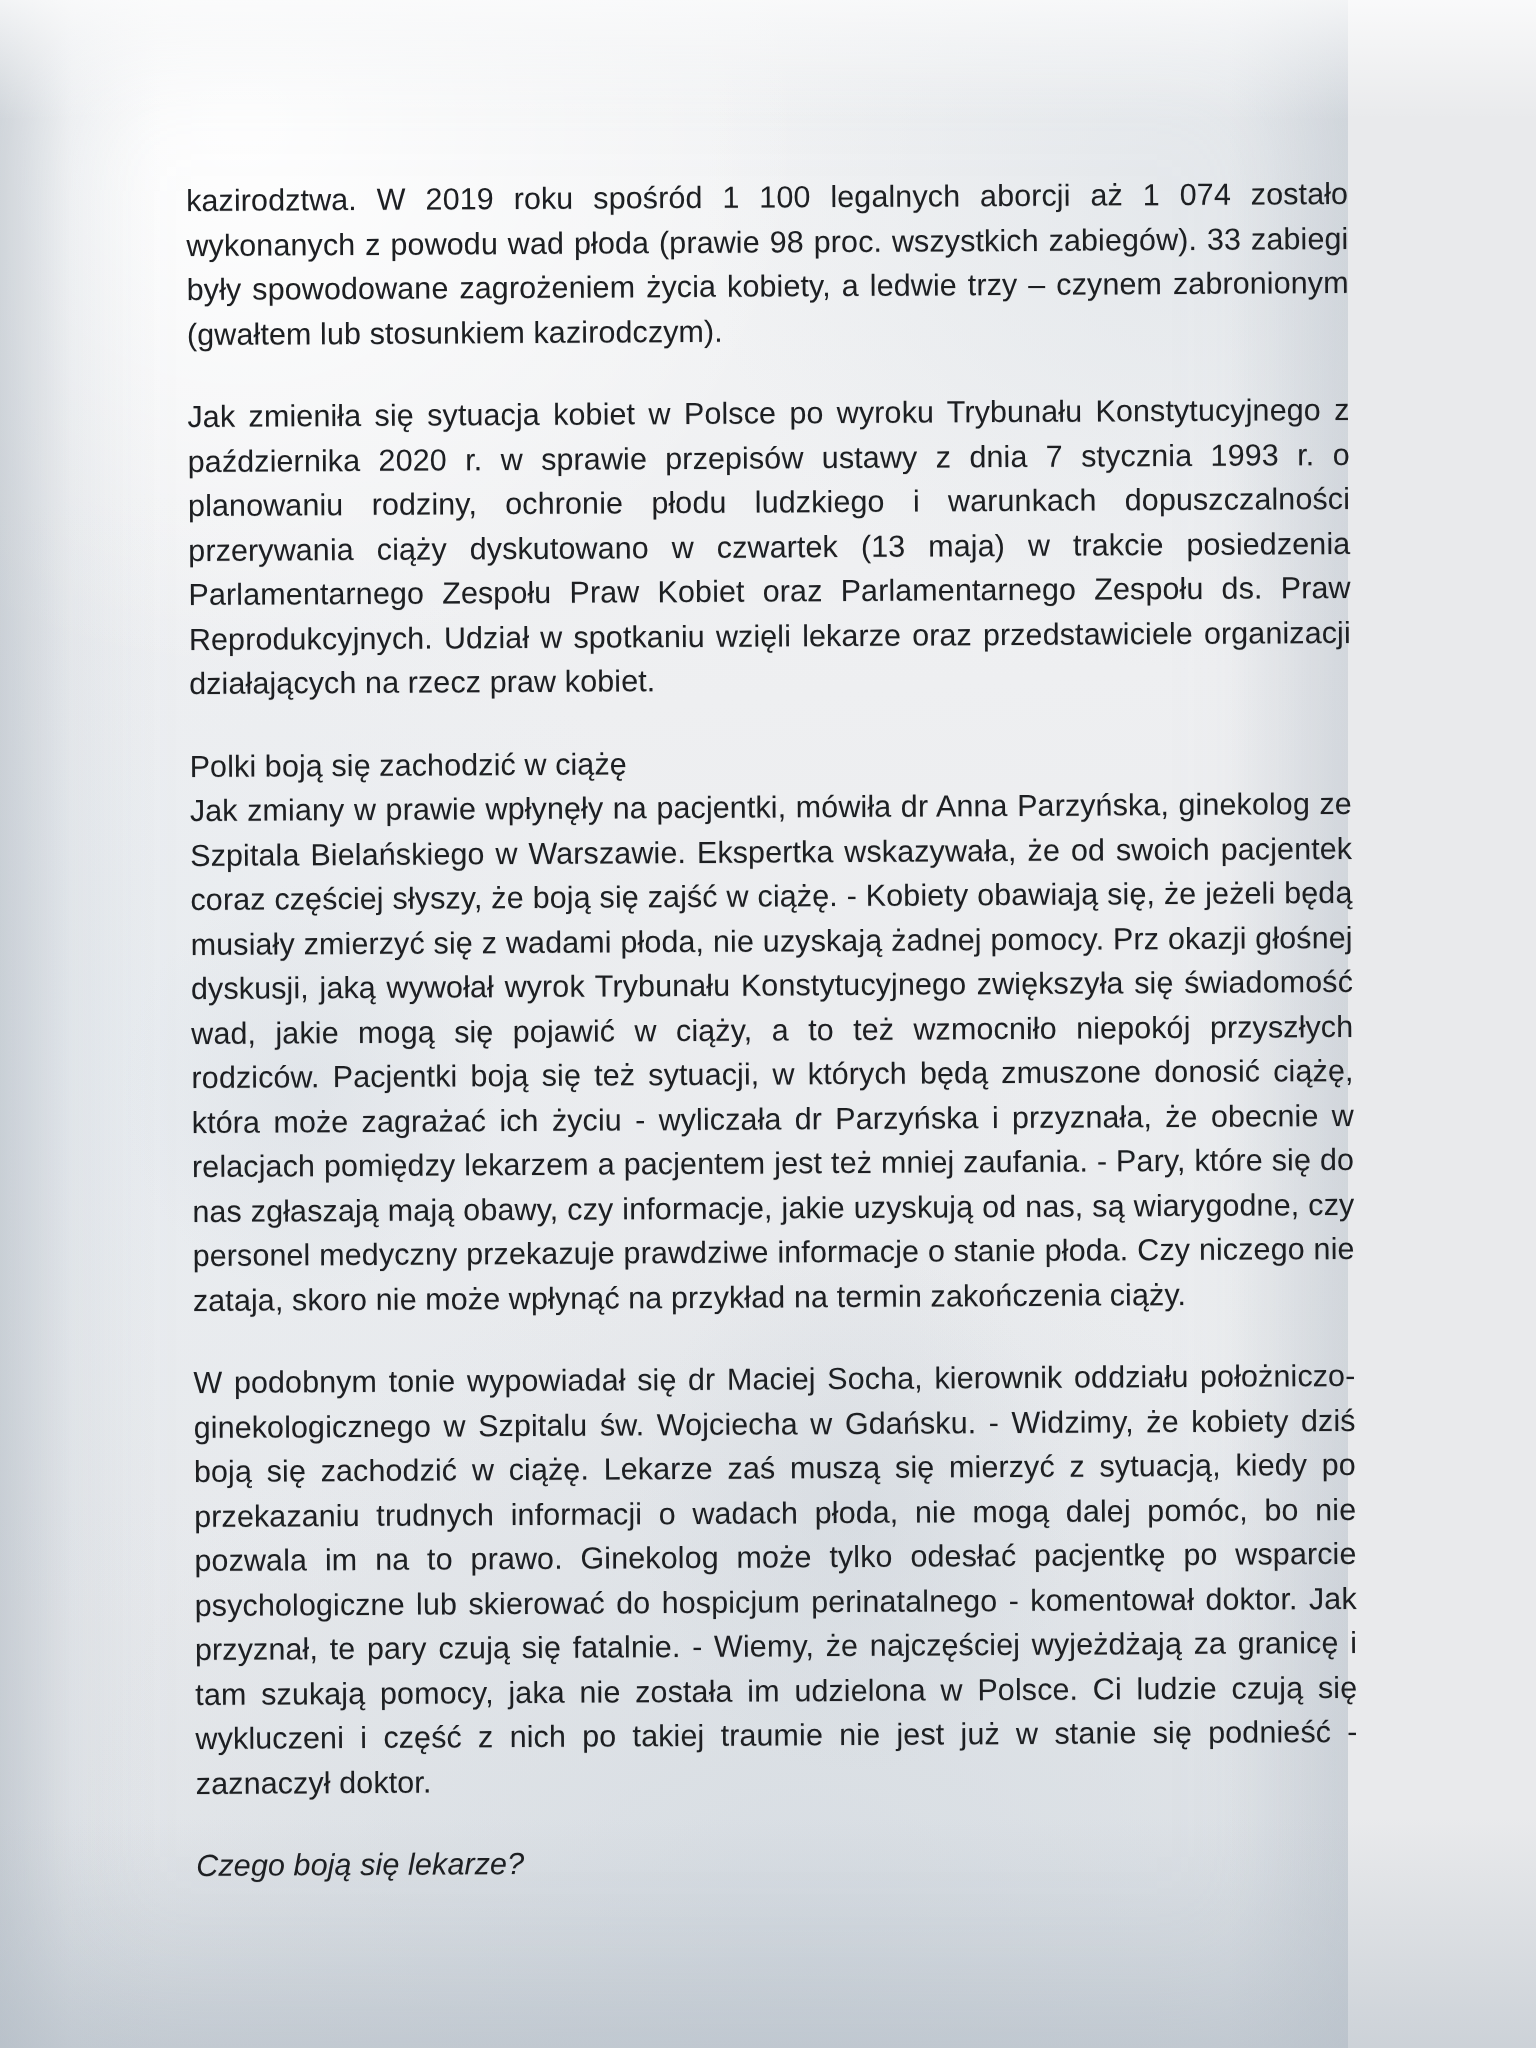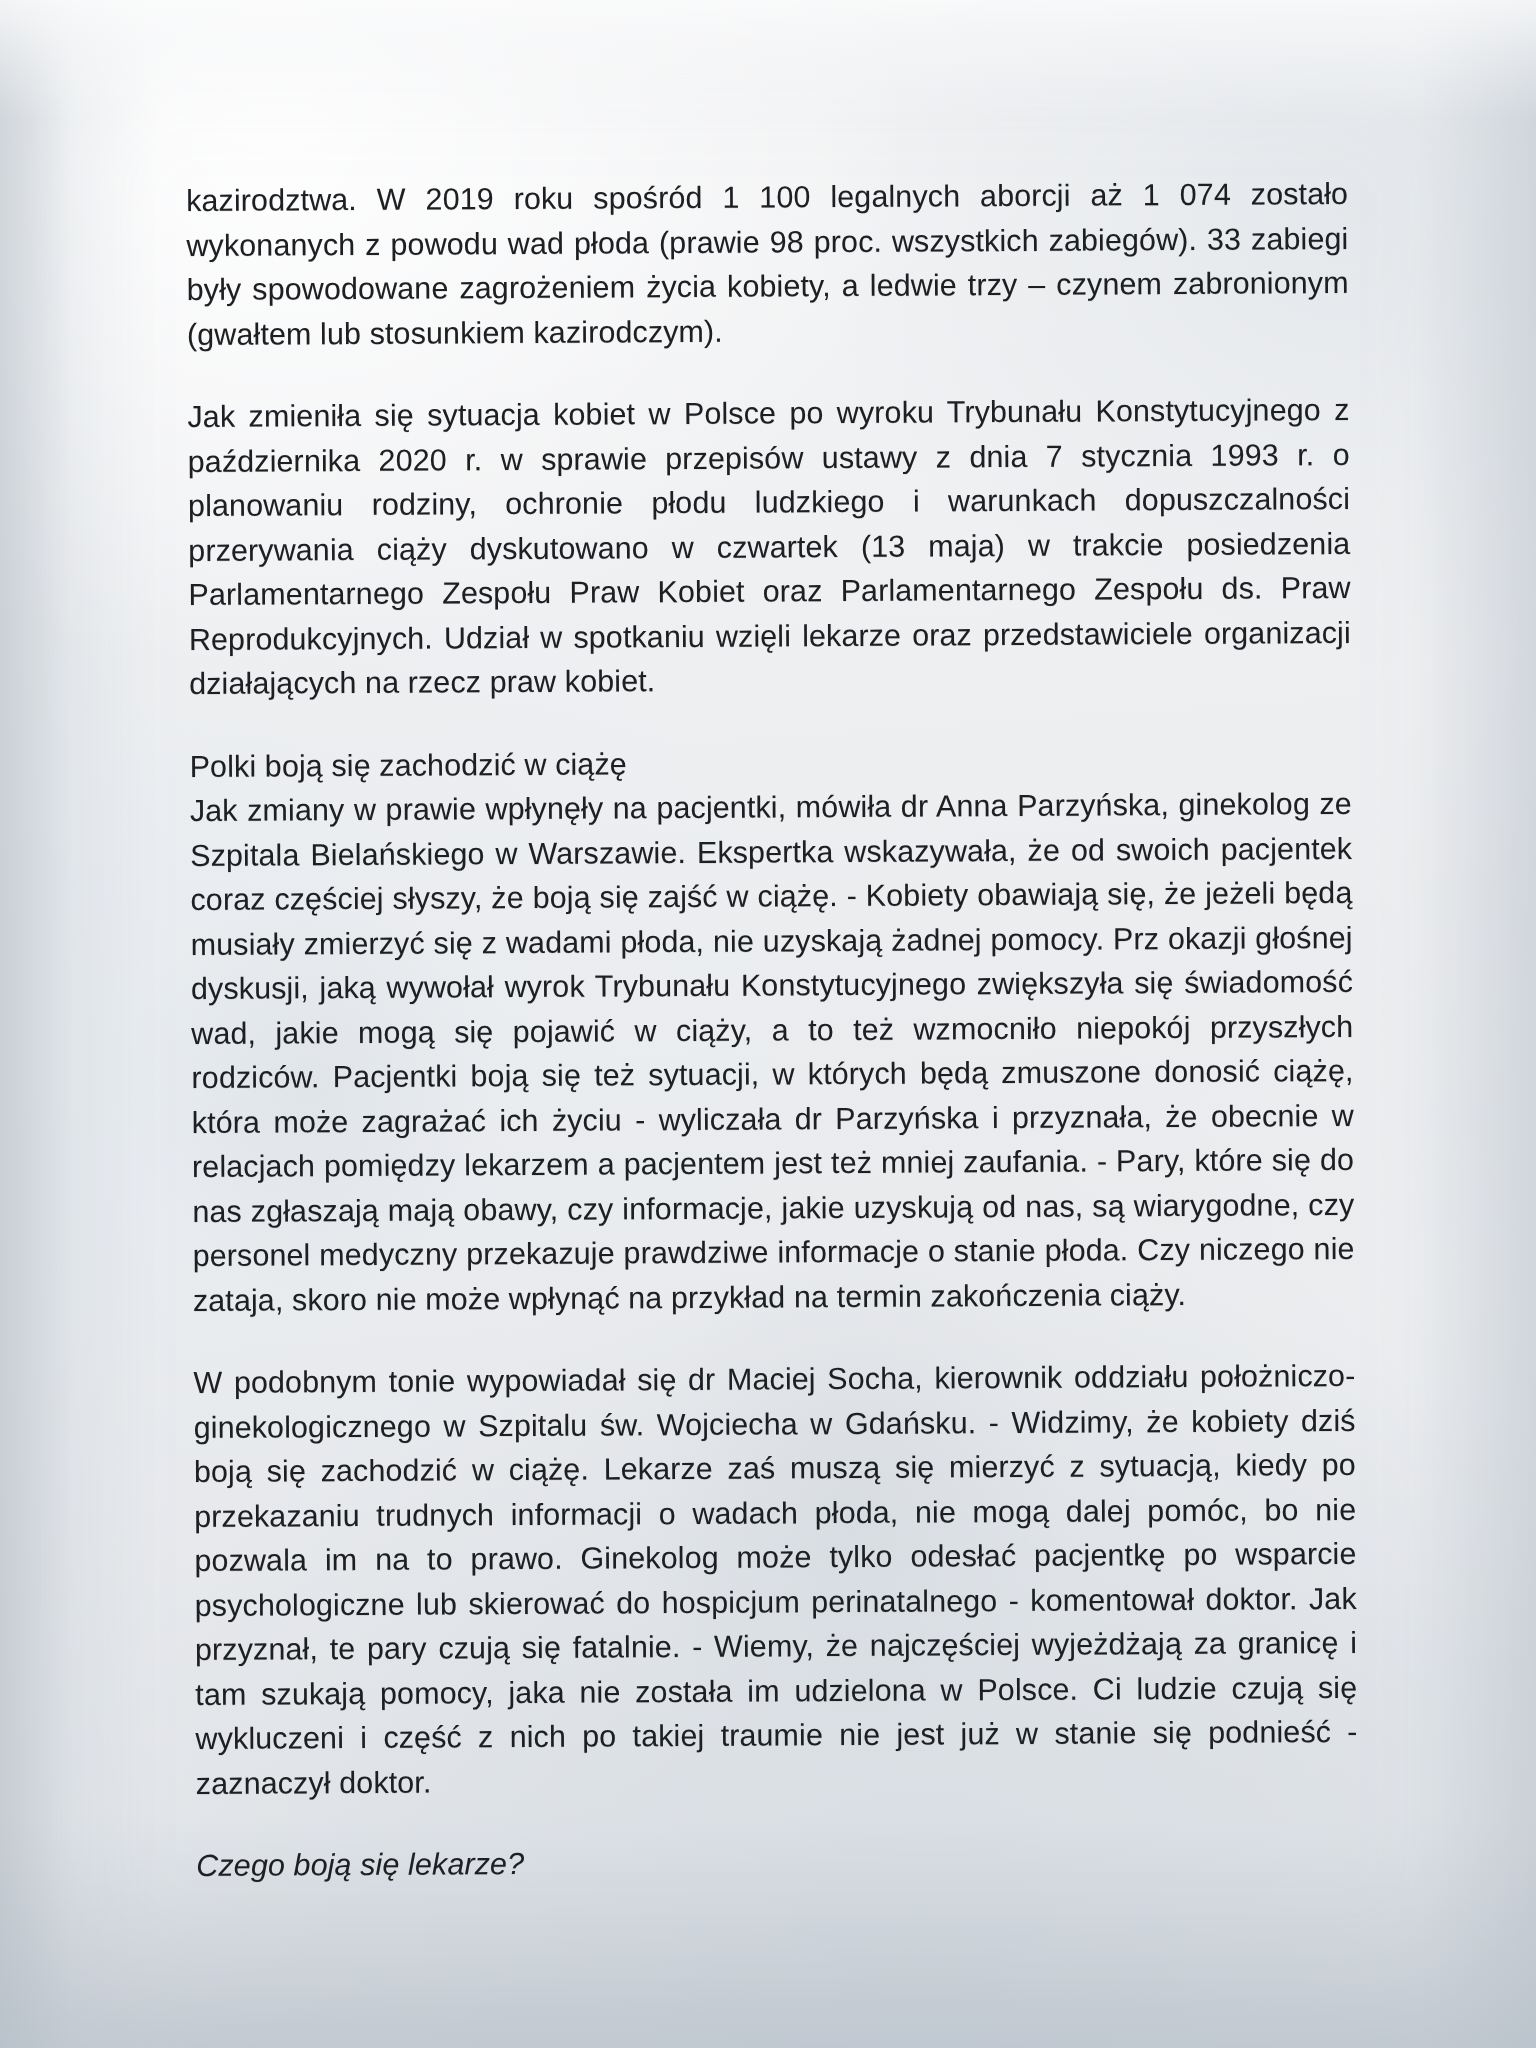--- a/index.html
+++ b/index.html
@@ -10,21 +10,21 @@
     width: 1536px;
     height: 2048px;
     background: #e9eaec;
     font-family: "Liberation Sans", sans-serif;
     overflow: hidden;
   }
 
   
   .page {
     position: relative;
-    width: 1536px;
+    width: 1348px;
     height: 2048px;
     background:
       radial-gradient(ellipse 70% 45% at 18% 6%, rgba(255,255,255,0.95) 0%, rgba(255,255,255,0.0) 60%),
       radial-gradient(ellipse 55% 35% at 88% 10%, rgba(226,230,234,0.85) 0%, rgba(255,255,255,0.0) 65%),
       radial-gradient(ellipse 60% 40% at 10% 52%, rgba(232,236,240,0.9) 0%, rgba(255,255,255,0.0) 70%),
       radial-gradient(ellipse 80% 50% at 60% 96%, rgba(214,220,226,0.9) 0%, rgba(255,255,255,0.0) 70%),
       radial-gradient(ellipse 40% 28% at 95% 62%, rgba(236,238,240,0.8) 0%, rgba(255,255,255,0.0) 70%),
       linear-gradient(176deg, #f4f5f6 0%, #eeeff1 35%, #e7e9ec 70%, #dfe3e7 100%);
     box-shadow: inset 0 0 160px rgba(170,178,188,0.35);
   }

